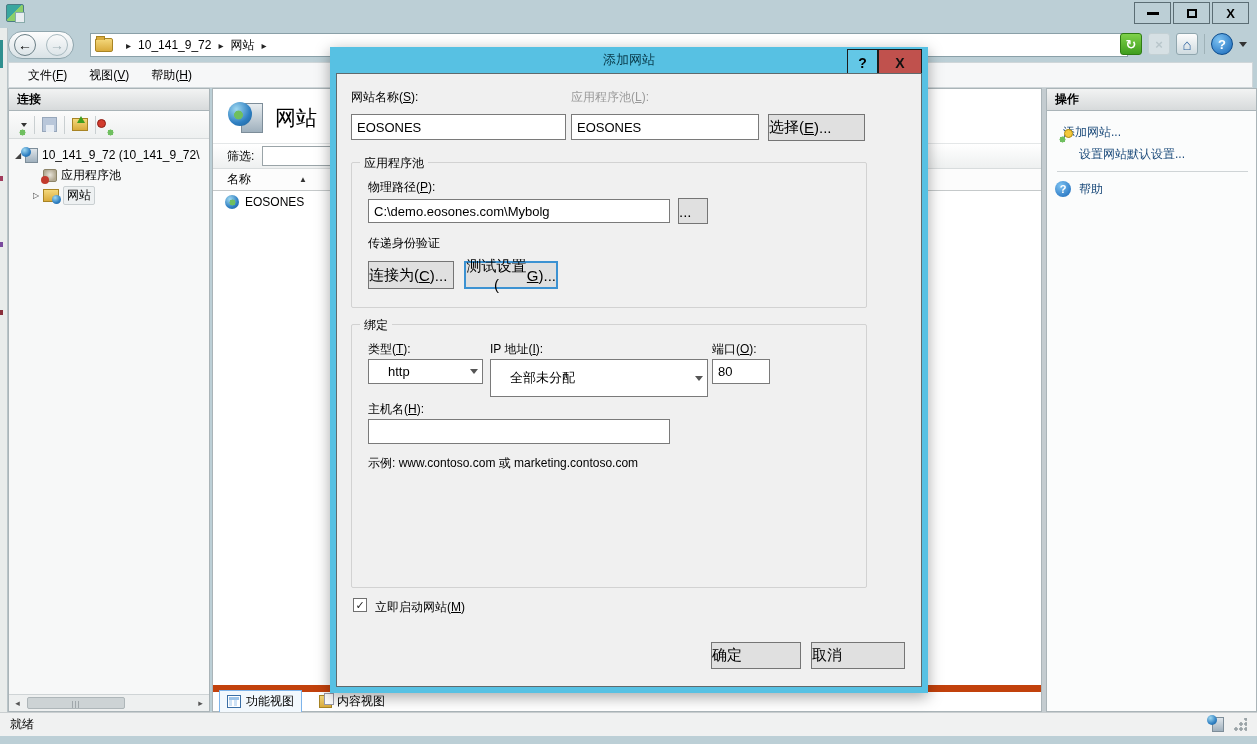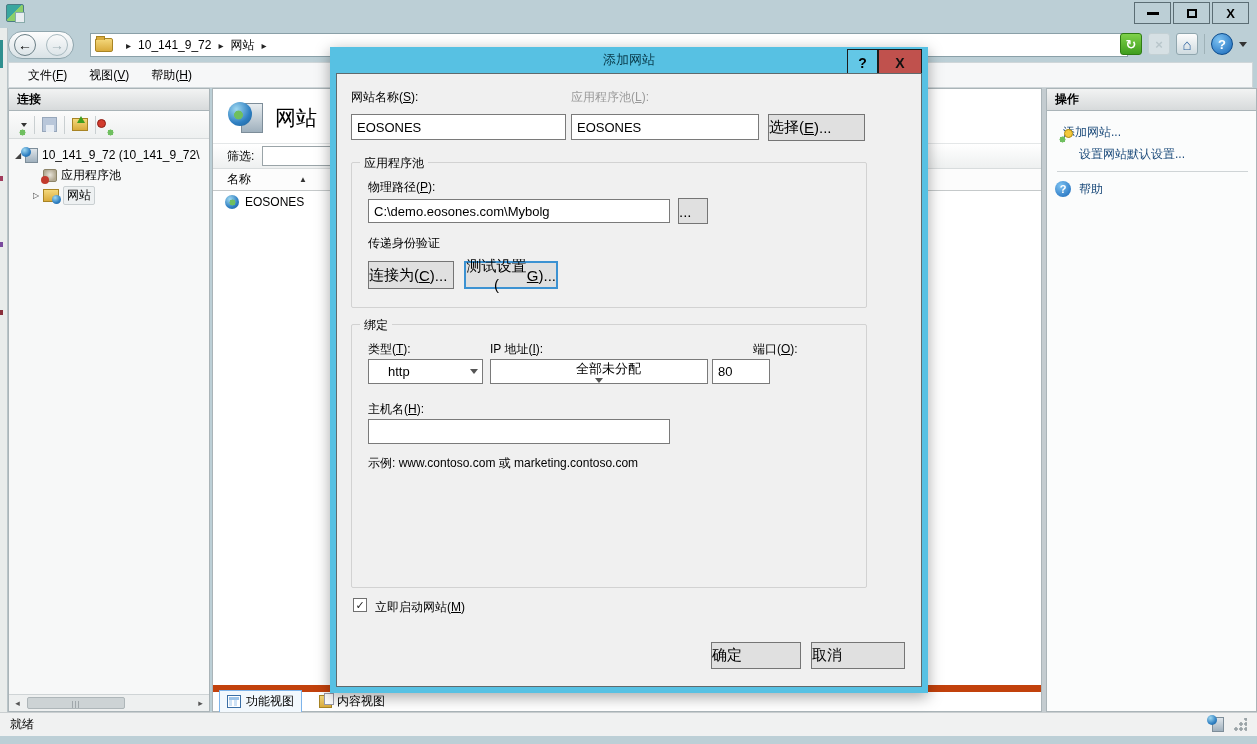--- a/index.html
+++ b/index.html
@@ -359,29 +359,29 @@
         <button class="btn" style="left:326px; top:35px; width:30px; height:26px;">...</button>
         <span class="lbl" style="left:16px; top:72px;">传递身份验证</span>
         <button class="btn ak" style="left:16px; top:98px; width:86px; height:28px;">连接为(<u>C</u>)...</button>
         <button class="btn btn-focus ak" style="left:112px; top:98px; width:94px; height:28px;">测试设置(<u>G</u>)...</button>
       </div>
 
       <div class="grp" style="left:14px; top:250px; width:516px; height:264px;">
         <span class="grp-label">绑定</span>
         <span class="lbl ak" style="left:16px; top:16px;">类型(<u>T</u>):</span>
         <span class="lbl ak" style="left:138px; top:16px;">IP 地址(<u>I</u>):</span>
-        <span class="lbl ak" style="left:360px; top:16px;margin-left:41px;">端口(<u>O</u>):</span>
+        <span class="lbl ak" style="left:360px; top:16px;">端口(<u>O</u>):</span>
 
         <div class="combo" style="left:16px; top:34px; width:115px; height:25px;">
           <span class="combo-text">http</span>
           <span class="combo-btn">
               <span class="combo-caret"></span>
             </span>
         </div>
-        <div class="combo" style="left:138px; top:34px; width:218px; height:25px;flex-direction:column;">
+        <div class="combo" style="left:138px; top:34px; width:218px; height:38px;">
           <span class="combo-text">全部未分配</span>
           <span class="combo-btn">
               <span class="combo-caret"></span>
             </span>
         </div>
         <input class="tbox" style="left: 360px; top: 34px; width: 58px; height: 25px;" value="80">
 
         <span class="lbl ak" style="left:16px; top:76px;">主机名(<u>H</u>):</span>
         <input class="tbox" style="left: 16px; top: 94px; width: 302px; height: 25px;" value="">
         <span class="lbl" style="left:16px; top:130px;">示例: www.contoso.com 或 marketing.contoso.com</span>

